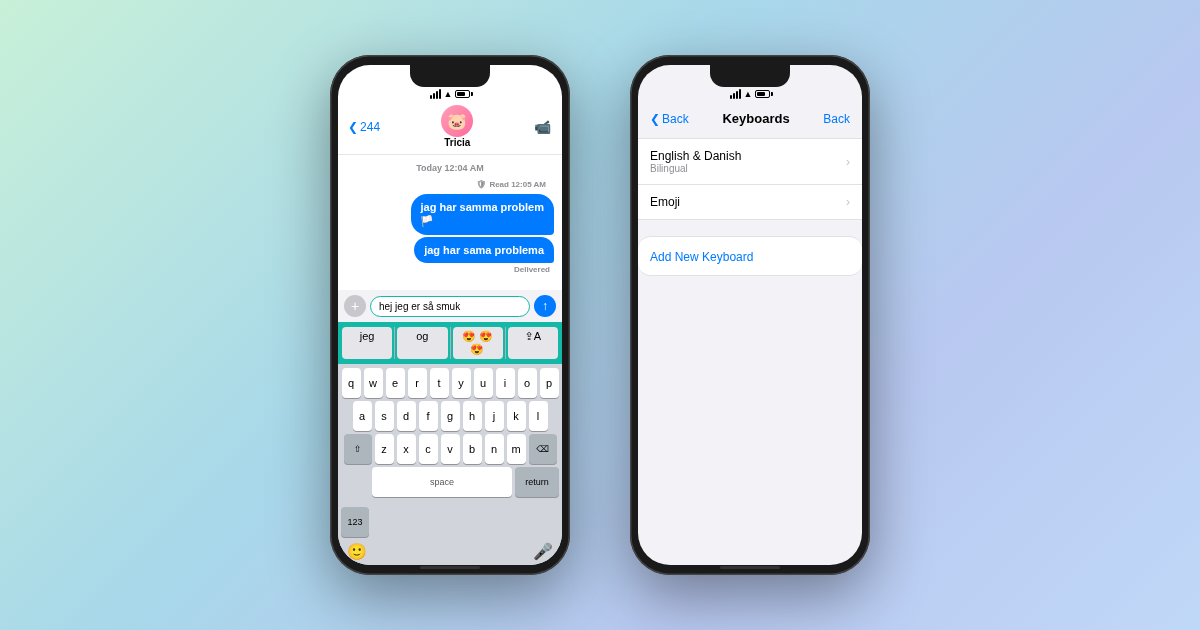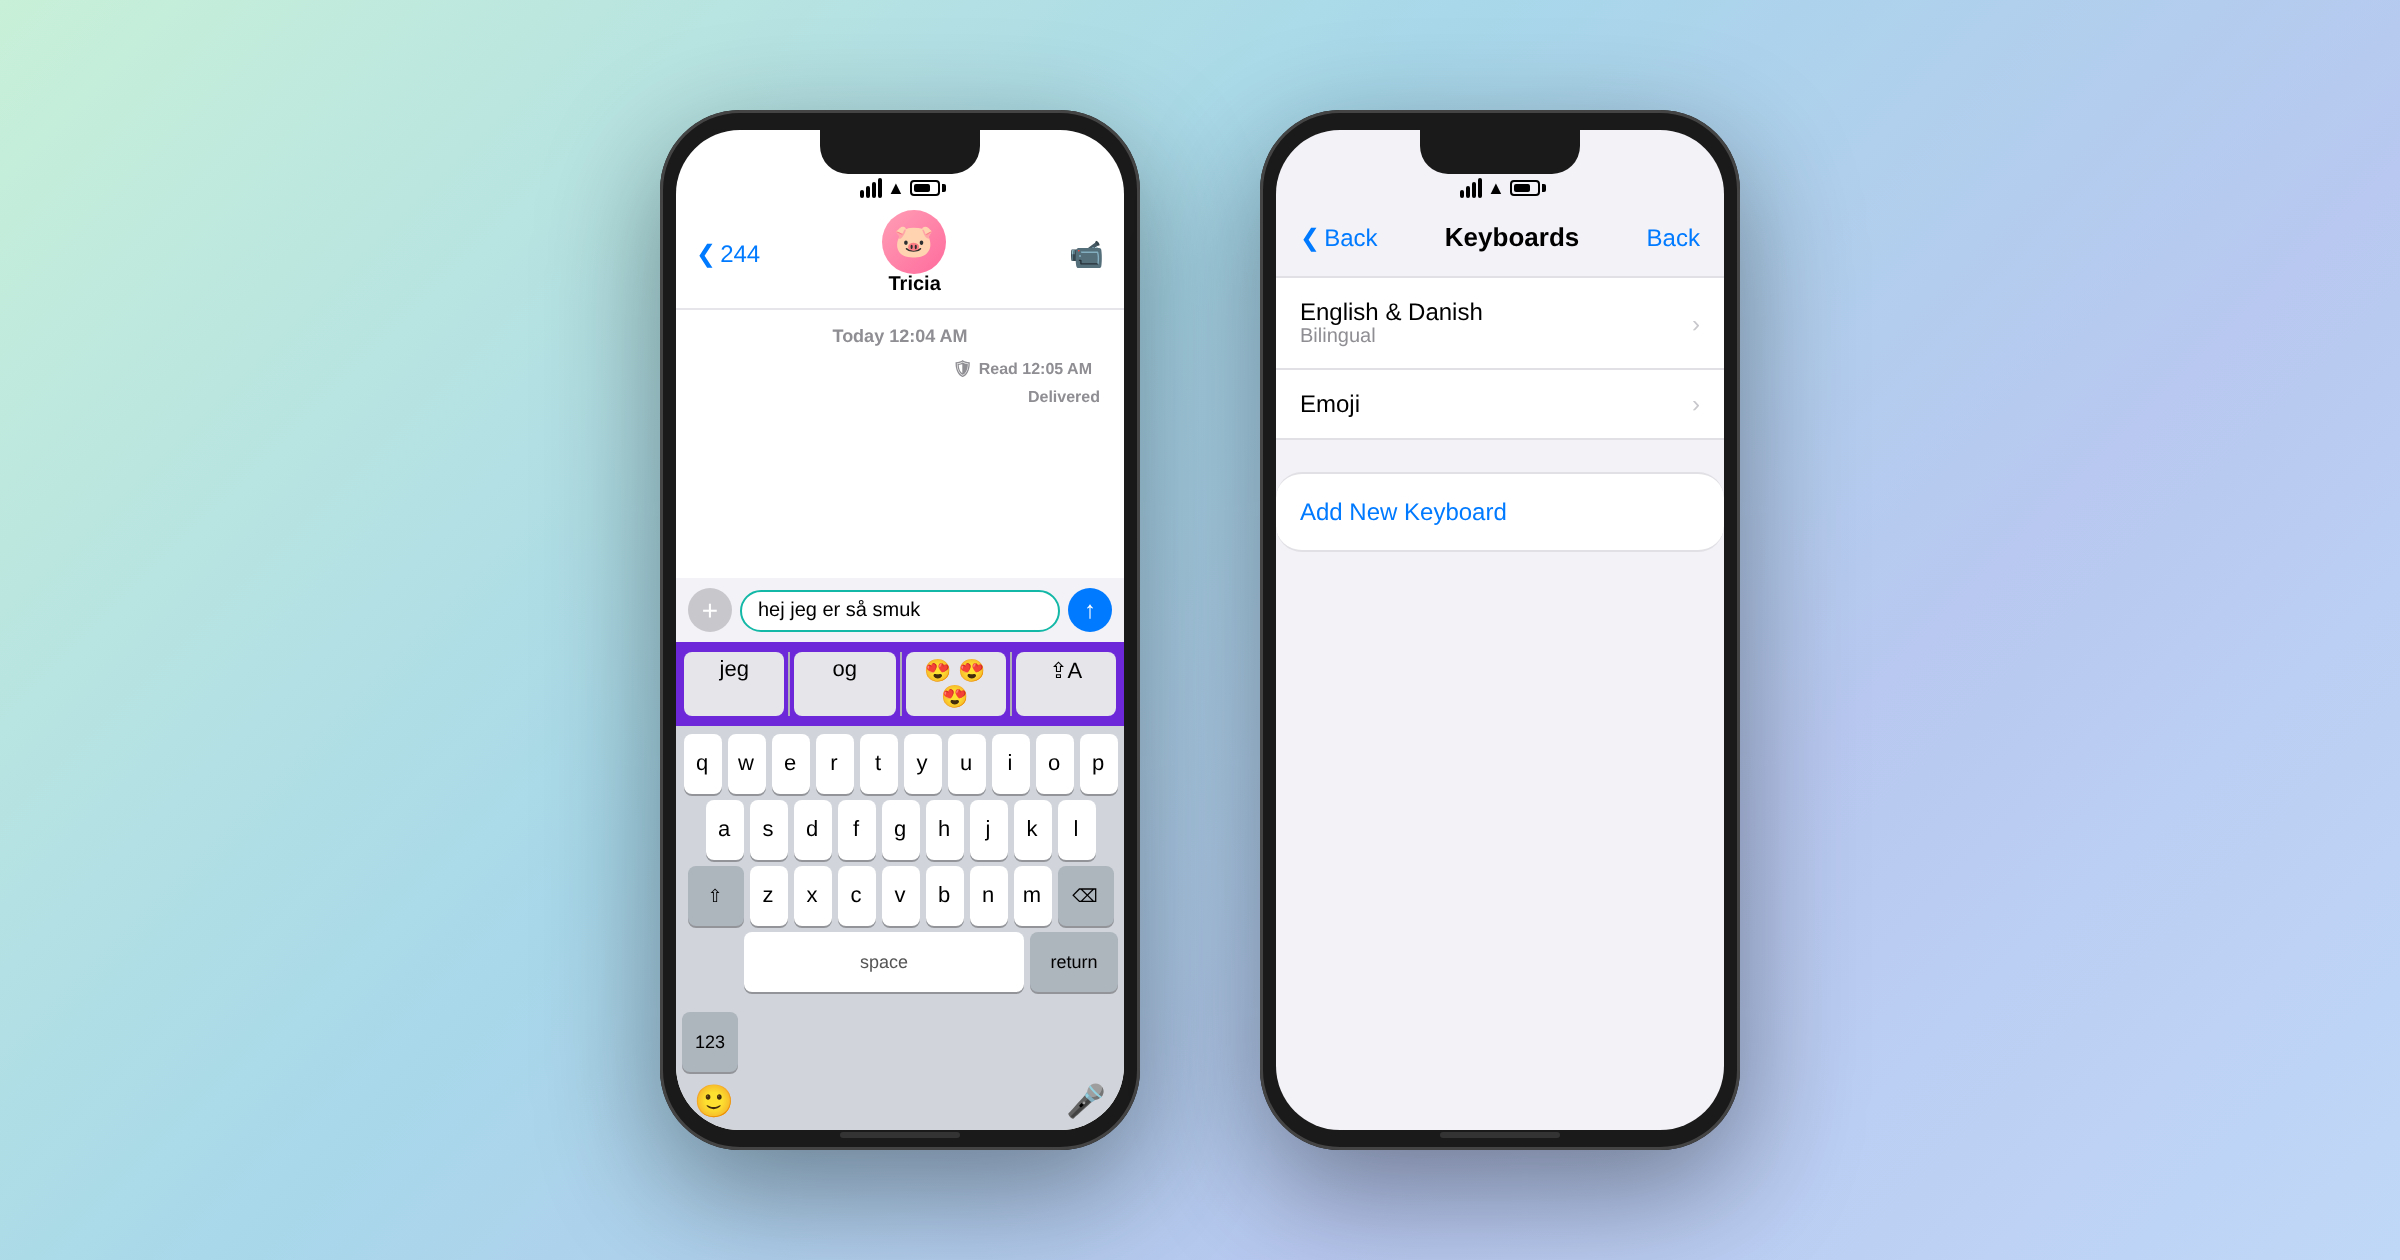--- a/index.html
+++ b/index.html
@@ -128,21 +128,21 @@
       border-radius: 14px;
       padding: 4px 8px;
       font-size: 10px;
       color: #000;
     }
     .send-btn { width: 22px; height: 22px; border-radius: 50%; background: #007aff; display: flex; align-items: center; justify-content: center; color: #fff; font-size: 12px; }
 
     
     .predictive-bar {
       display: flex;
-      background: #6d28d9;
+      background: #14b8a6;
       padding: 5px 4px;
       gap: 2px;
       flex-shrink: 0;
     }
     .pred-word {
       flex: 1;
       text-align: center;
       font-size: 11px;
       padding: 3px 2px;
       background: #e5e5ea;
@@ -310,20 +310,27 @@
 
     <div class="messages-area">
       <div class="msg-timestamp-center">Today 12:04 AM</div>
 
       <div class="msg-status-right">
         <span>🛡</span>
         <span>Read 12:05 AM</span>
       </div>
 
       <div style="display:flex; flex-direction:column; align-items:flex-end; gap:2px;">
+        <div class="msg-bubble msg-sent">
+          <span>jag har samma problem</span><br>
+          <span>🏳️</span>
+        </div>
+        <div class="msg-bubble msg-sent">
+          <span>jag har sama problema</span>
+        </div>
         <div class="msg-delivered">Delivered</div>
       </div>
     </div>
 
     <div class="input-area">
       <div class="plus-btn">+</div>
       <div class="text-input-box">
         <span>hej jeg er så smuk</span>
       </div>
       <div class="send-btn">↑</div>

